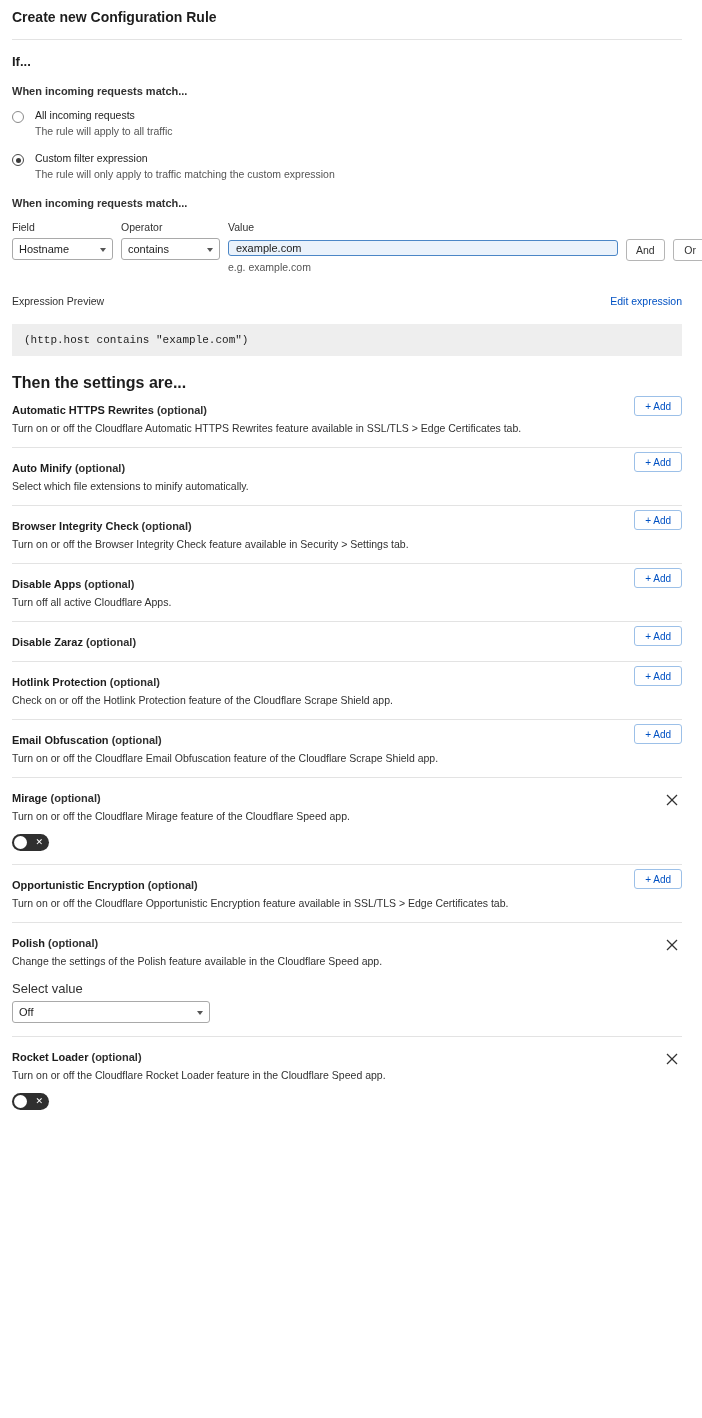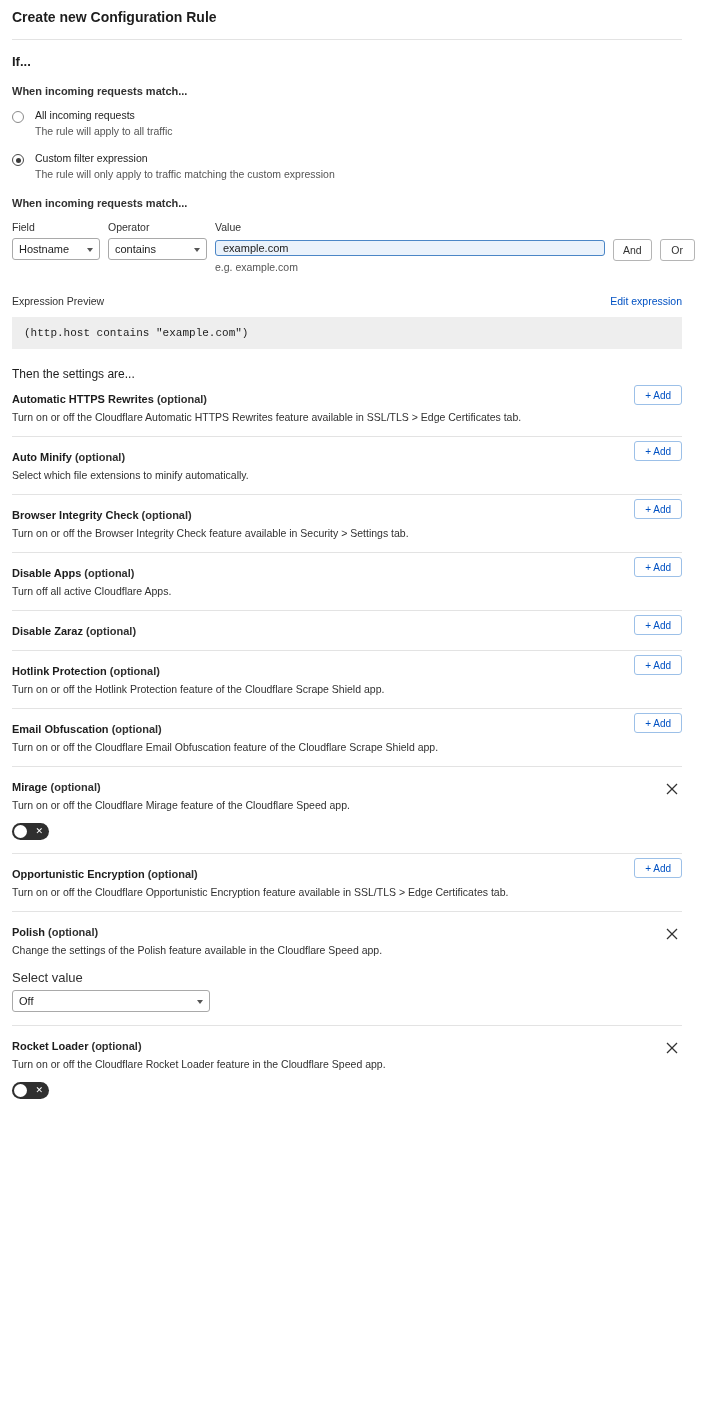--- a/index.html
+++ b/index.html
@@ -126,21 +126,21 @@
   }
   .sel-caret {
     position: absolute;
     right: 7px; top: 10px;
     width: 0; height: 0;
     border-left: 3.5px solid transparent;
     border-right: 3.5px solid transparent;
     border-top: 4px solid #555;
     pointer-events: none;
   }
-  .field-sel { width: 88px; }
+  .field-sel { width: 101px; }
   .op-sel { width: 99px; }
   .value-input {
     width: 390px;
     height: 16px;
     padding: 2px 7px;
     font-size: 11px;
     font-family: "Liberation Sans", sans-serif;
     border: 1px solid #4b86c6;
     border-radius: 3px;
     background: #eaf2fb;
@@ -157,40 +157,40 @@
     border-radius: 3px;
     background: #fff;
     color: #313131;
     cursor: pointer;
   }
 
   .exp-head {
     display: flex;
     justify-content: space-between;
     align-items: baseline;
-    margin: 22px 0 10px 0;
+    margin: 22px 0 17px 0;
   }
   .exp-title { font-size: 10.5px; color: #313131; }
   .exp-edit {
     font-size: 10.5px;
     color: #0051c3;
     text-decoration: none;
     cursor: pointer;
   }
   .exp-box {
     background: #eeeeee;
     padding: 10px 12px;
     font-family: "Liberation Mono", monospace;
     font-size: 11px;
     color: #1d1d1d;
   }
 
   .then-head {
-    font-size: 12px;
-    font-weight: normal;
+    font-size: 16px;
+    font-weight: bold;
     color: #1d1d1d;
     margin: 18px 0 0 0;
   }
 
   .setting {
     border-top: 1px solid #e3e3e3;
     padding: 14px 0 13px 0;
     position: relative;
   }
   .setting.first { border-top: none; padding-top: 12px; }
@@ -358,21 +358,21 @@
     <button class="add-btn">+ Add</button>
   </div>
 
   <div class="setting">
     <div class="setting-title"><span>Disable Zaraz</span> <span class="opt">(optional)</span></div>
     <button class="add-btn">+ Add</button>
   </div>
 
   <div class="setting">
     <div class="setting-title"><span>Hotlink Protection</span> <span class="opt">(optional)</span></div>
-    <div class="setting-desc">Turn on or off the Hotlink Protection feature of the Cloudflare Scrape Shield app.</div>
+    <div class="setting-desc">Check on or off the Hotlink Protection feature of the Cloudflare Scrape Shield app.</div>
     <button class="add-btn">+ Add</button>
   </div>
 
   <div class="setting">
     <div class="setting-title"><span>Email Obfuscation</span> <span class="opt">(optional)</span></div>
     <div class="setting-desc">Turn on or off the Cloudflare Email Obfuscation feature of the Cloudflare Scrape Shield app.</div>
     <button class="add-btn">+ Add</button>
   </div>
 
   <div class="setting">

